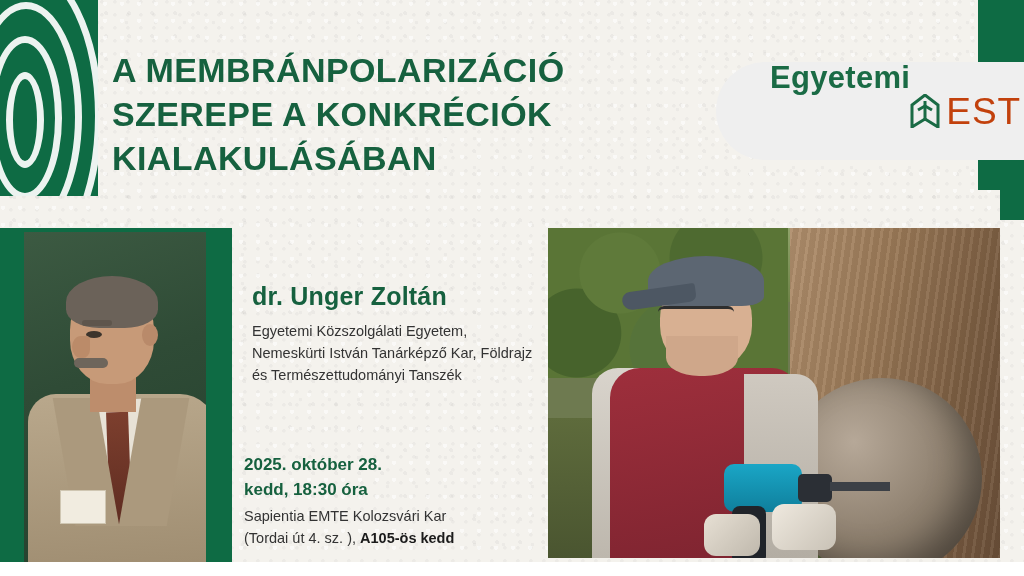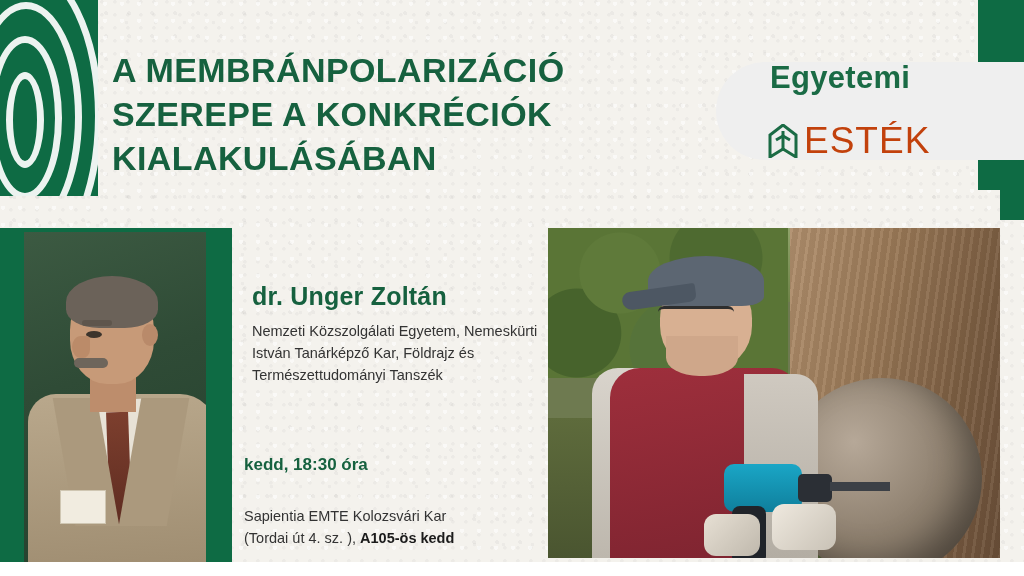--- a/index.html
+++ b/index.html
@@ -73,24 +73,22 @@
 
   
   .logo-pill {
     position: absolute;
     right: 0; top: 62px;
     width: 308px; height: 98px;
     background: #efefef;
     border-top-left-radius: 49px;
     border-bottom-left-radius: 49px;
     display: flex;
-    flex-direction: column;
-    justify-content: flex-start;
+    justify-content: space-between;
     padding-left: 52px;
-    gap: 25px;
   }
   .logo-top {
     font-size: 31px;
     font-weight: bold;
     color: #1a6b45;
     letter-spacing: 0.3px;
     line-height: 1;
     margin-bottom: 4px;
     margin-left: 2px;
   }
@@ -472,24 +470,25 @@
     <span class="fp-drill-body"></span>
     <span class="fp-drill-grip"></span>
     <span class="fp-drill-chuck"></span>
     <span class="fp-drill-bit"></span>
     <span class="fp-glove"></span>
     <span class="fp-glove2"></span>
   </div>
 
   <div class="info">
     <div class="speaker-name">dr. Unger Zoltán</div>
-    <div class="affiliation">Nemzeti Közszolgálati Egyetem, Nemeskürti István Tanárképző Kar, Földrajz és Természettudományi Tanszék</div>
+    <div class="affiliation">Egyetemi Közszolgálati Egyetem, Nemeskürti István Tanárképző Kar, Földrajz és Természettudományi Tanszék</div>
   </div>
 
   <div class="when">
+    <div class="when-date">2025. október 28.</div>
     <div class="when-date"> kedd, 18:30 óra</div>
   </div>
 
   <div class="venue">
     <div>Sapientia EMTE Kolozsvári Kar</div>
     <div><span>(Tordai út 4. sz. ), </span><b>A105-ös kedd</b></div>
   </div>
 
   <div class="bottom-strip"></div>
 </div>

